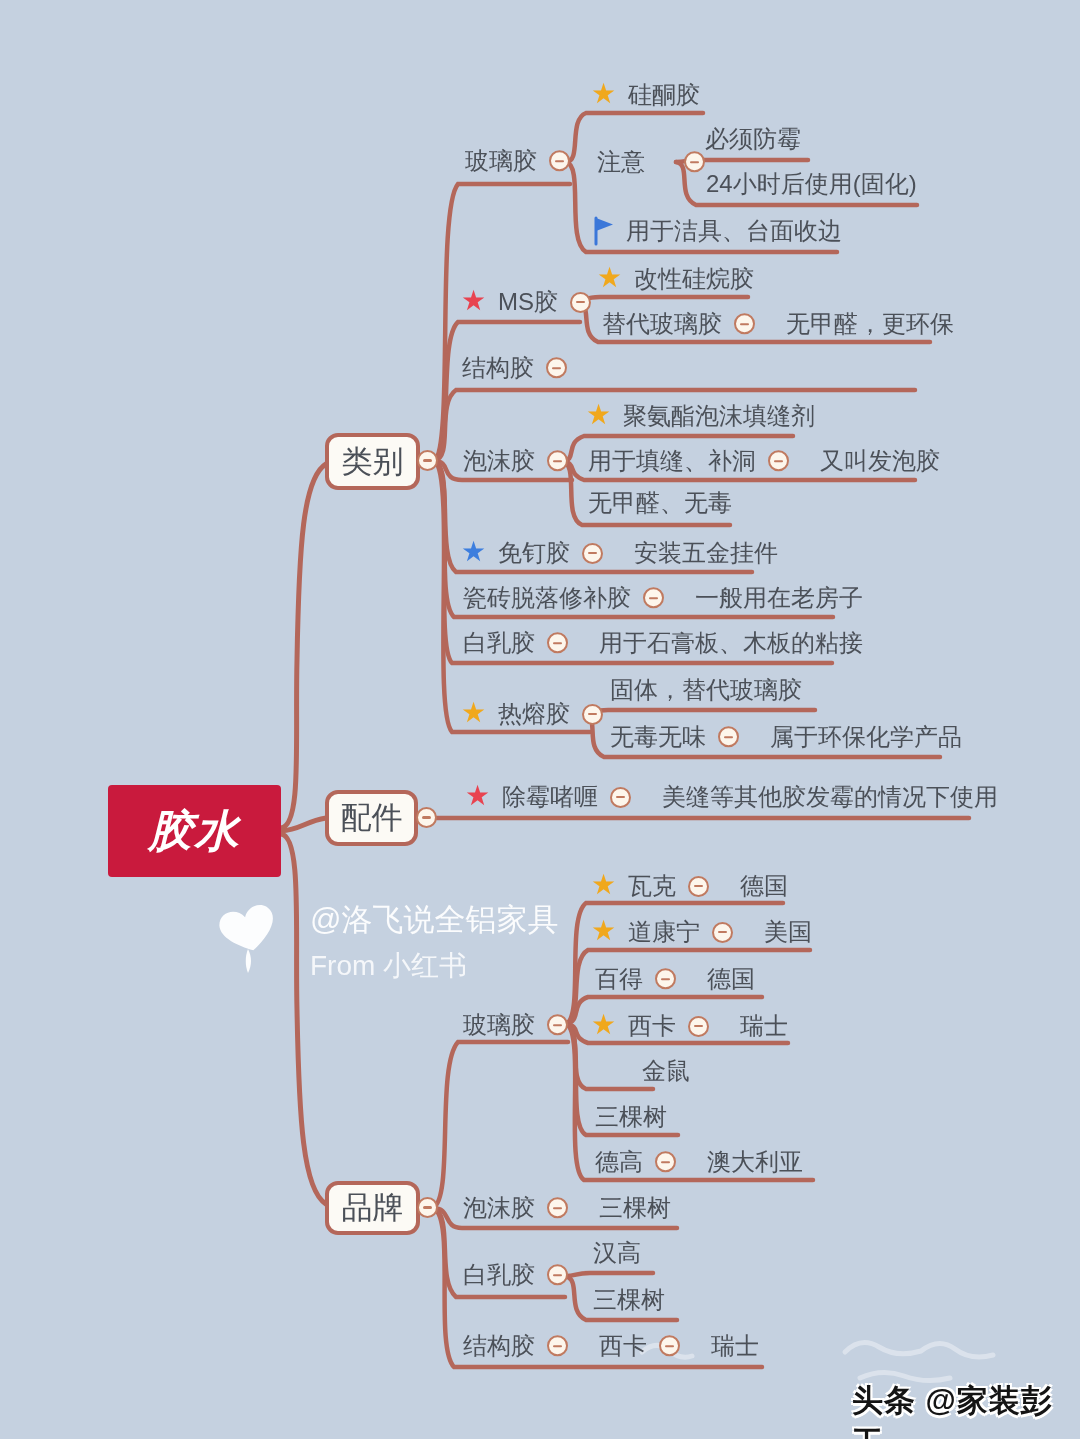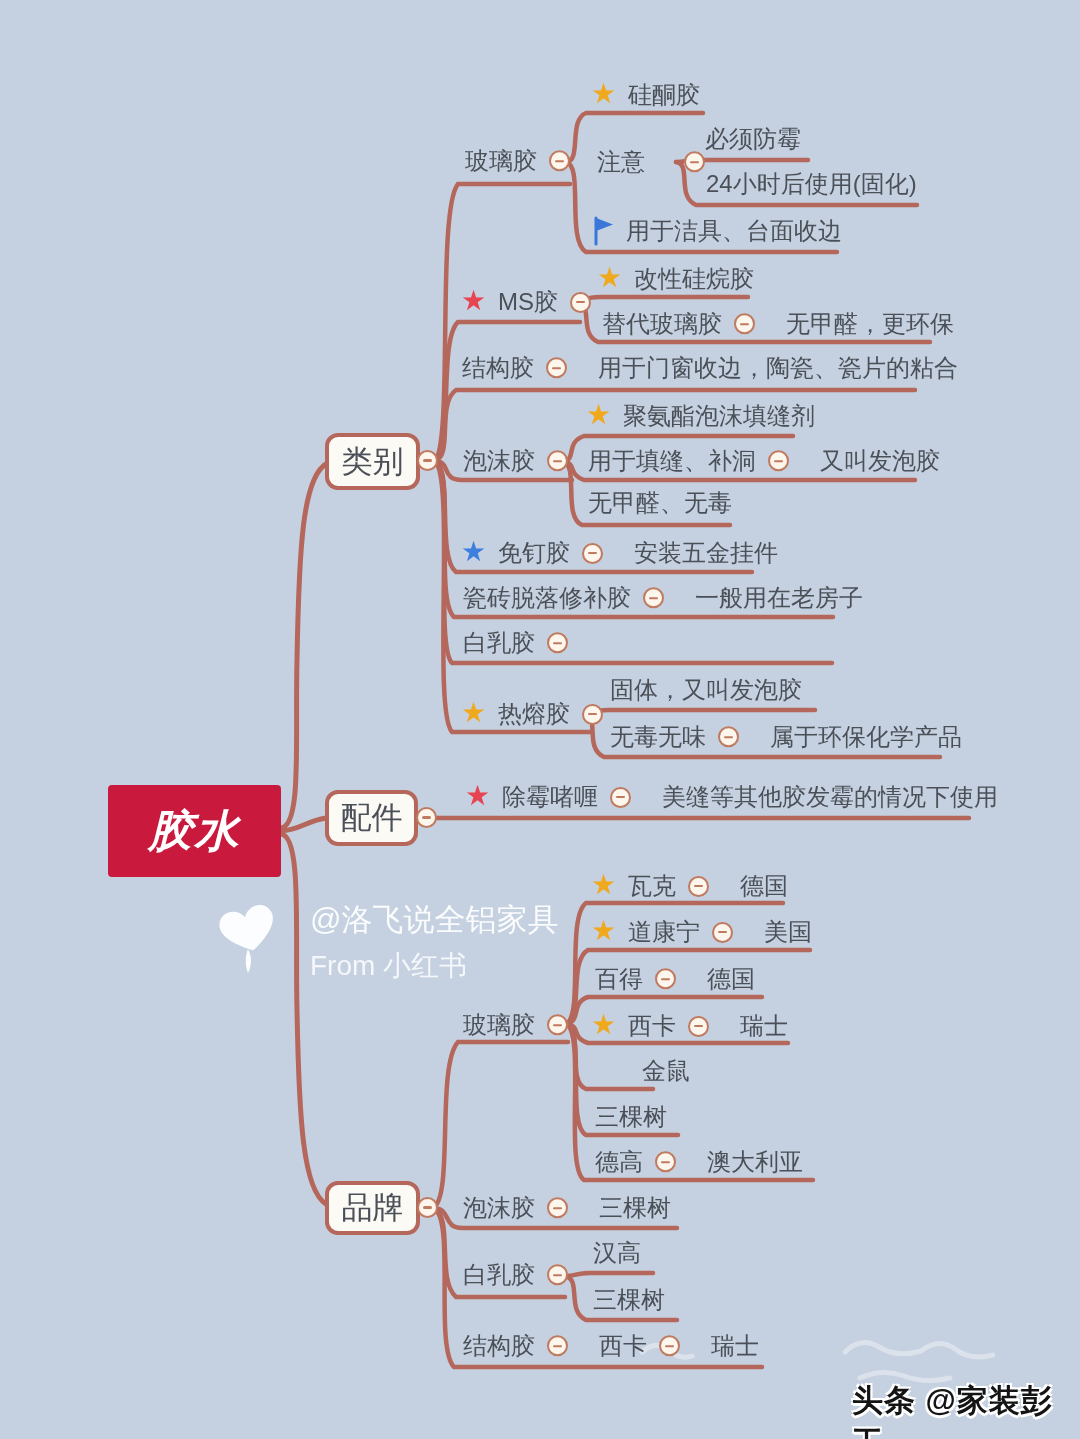--- a/index.html
+++ b/index.html
@@ -160,21 +160,20 @@
         <span>改性硅烷胶</span>
       </div>
       <div class="row" style="left: 602px; top: 324px;">
         <span>替代玻璃胶</span>
         <span class="mc"></span>
         <span class="t2">无甲醛，更环保</span>
       </div>
       <div class="row" style="left: 462px; top: 368px;">
         <span>结构胶</span>
         <span class="mc"></span>
-        <span class="t2">用于门窗收边，陶瓷、瓷片的粘合</span>
       </div>
       <div class="row" style="left: 463px; top: 461px;">
         <span>泡沫胶</span>
         <span class="mc"></span>
       </div>
       <div class="row" style="left: 586px; top: 416px;">
         <span class="star star-yellow">★</span>
         <span>聚氨酯泡沫填缝剂</span>
       </div>
       <div class="row" style="left: 588px; top: 461px;">
@@ -192,28 +191,29 @@
         <span class="t2">安装五金挂件</span>
       </div>
       <div class="row" style="left: 463px; top: 598px;">
         <span>瓷砖脱落修补胶</span>
         <span class="mc"></span>
         <span class="t2">一般用在老房子</span>
       </div>
       <div class="row" style="left: 463px; top: 643px;">
         <span>白乳胶</span>
         <span class="mc"></span>
+        <span class="t2">用于石膏板、木板的粘接</span>
       </div>
       <div class="row" style="left: 461px; top: 714px;">
         <span class="star star-yellow">★</span>
         <span>热熔胶</span>
         <span class="mc"></span>
       </div>
       <div class="row" style="left: 610px; top: 690px;">
-        <span>固体，又叫发泡胶</span>
+        <span>固体，替代玻璃胶</span>
       </div>
       <div class="row" style="left: 610px; top: 737px;">
         <span>无毒无味</span>
         <span class="mc"></span>
         <span class="t2">属于环保化学产品</span>
       </div>
       <div class="row" style="left: 465px; top: 797px;">
         <span class="star star-red">★</span>
         <span>除霉啫喱</span>
         <span class="mc"></span>

